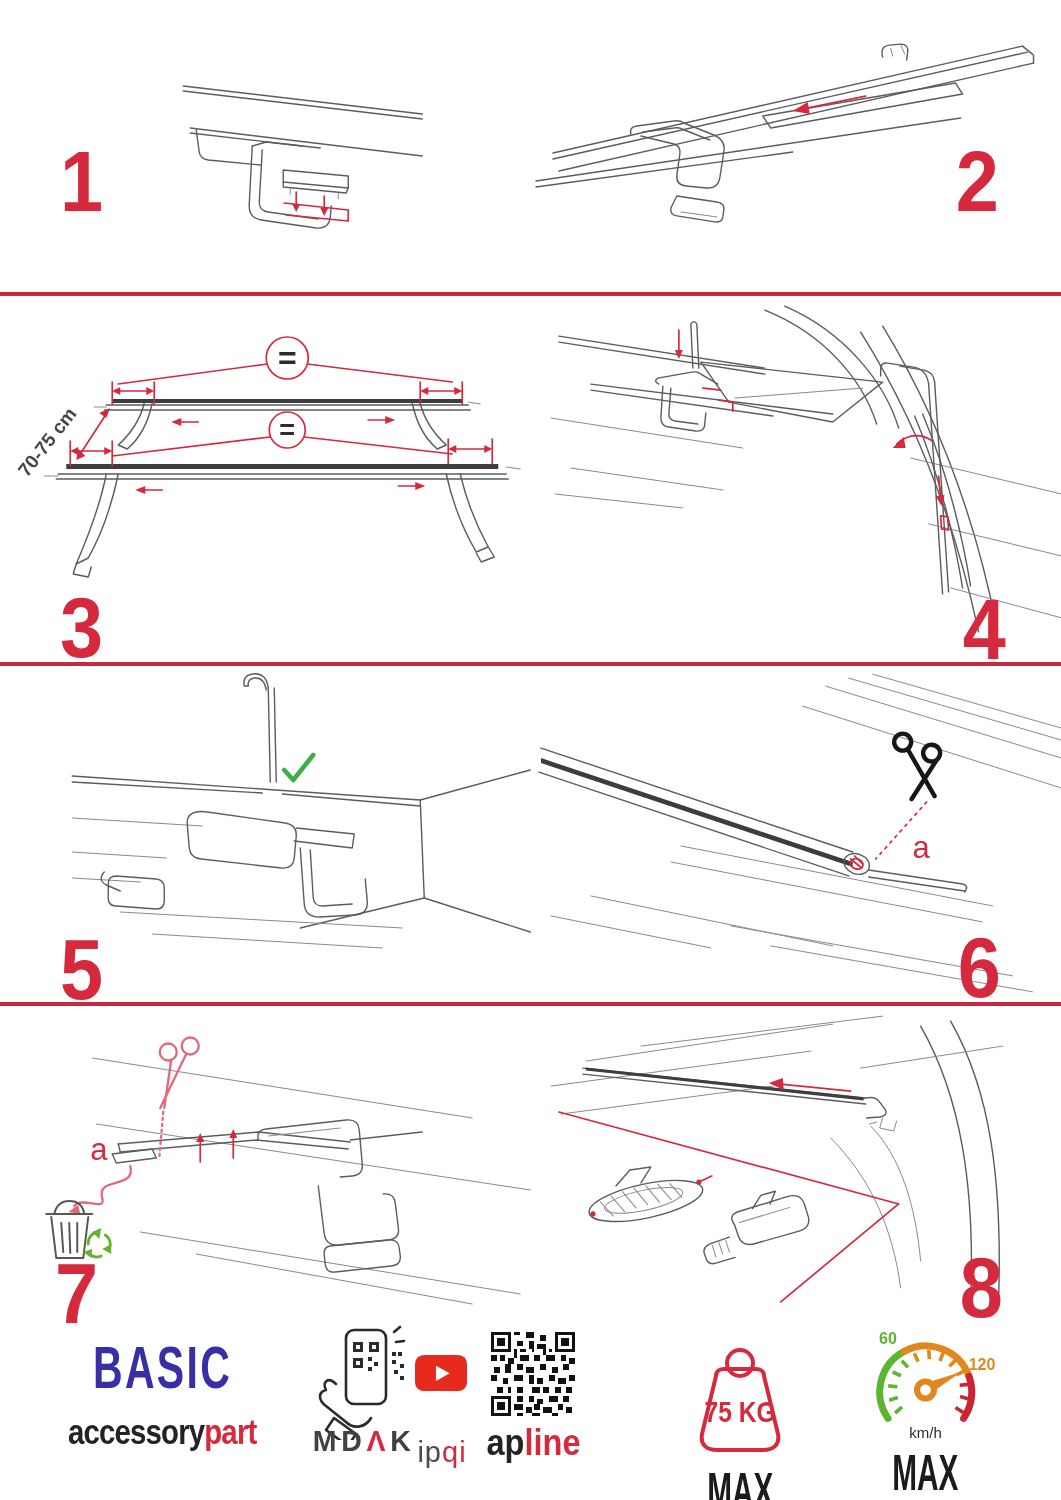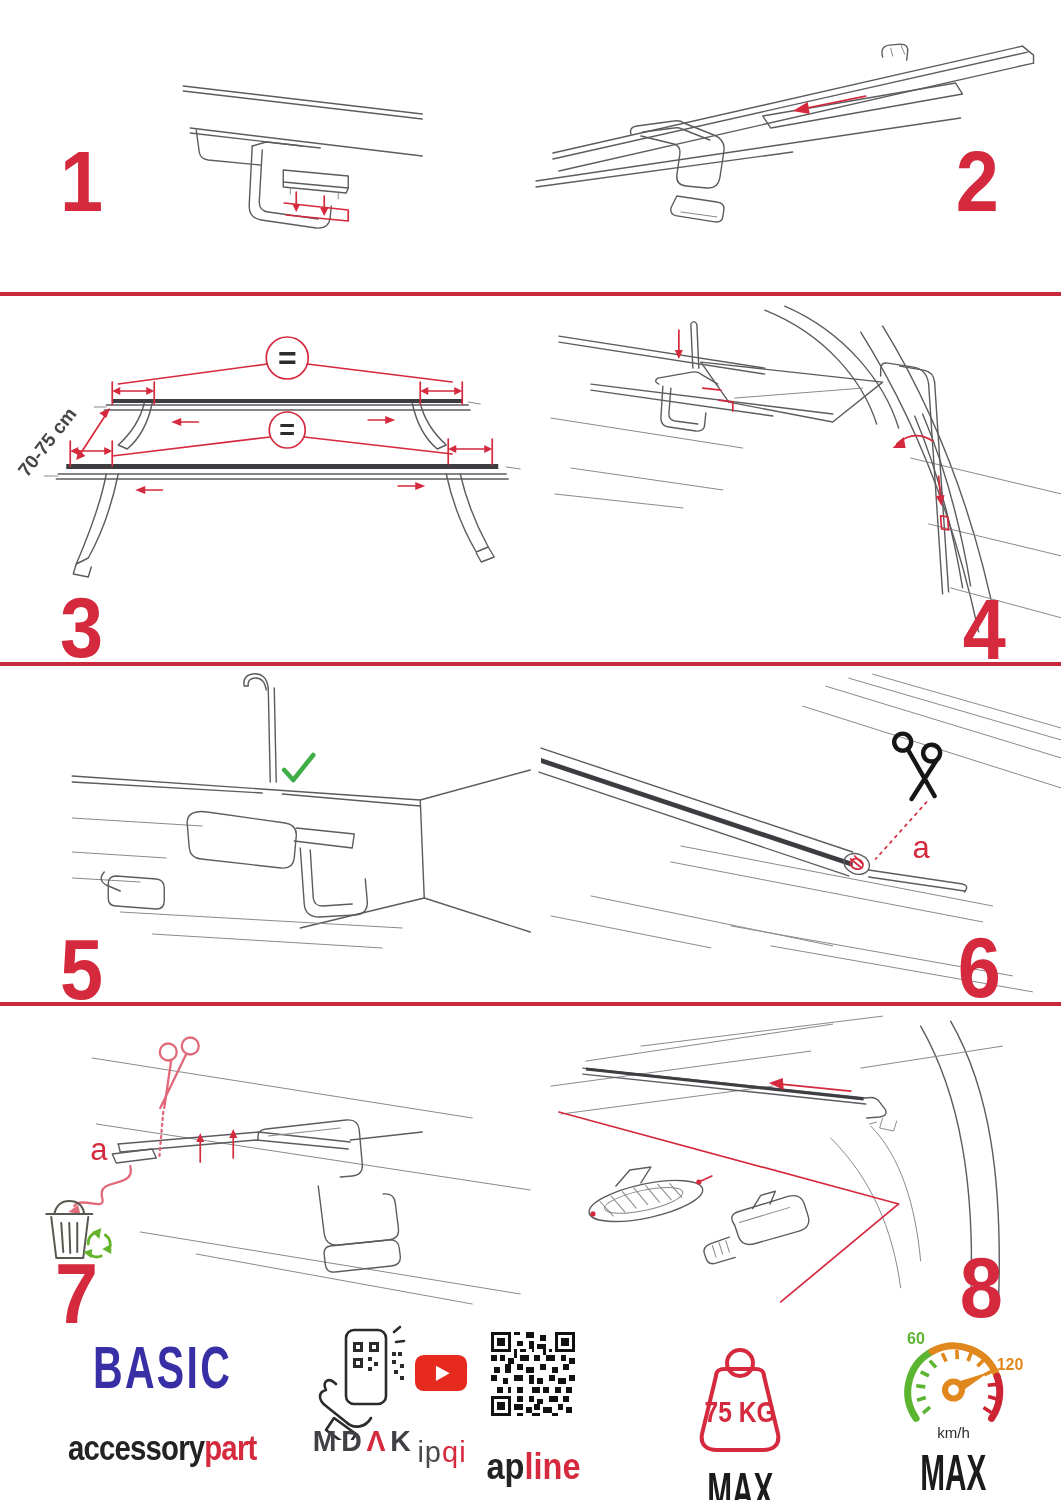--- a/index.html
+++ b/index.html
@@ -322,21 +322,21 @@
       </svg>
       <div class="stepnum numR" style="right:58px;top:238px">8</div>
     </div>
   </section>
 
   <footer class="footer">
 
     <div class="fitem" style="left:55px;top:14px;width:215px">
       <span class="basic">BASIC</span>
     </div>
-    <div class="fitem" style="left:50px;top:106px;width:225px">
+    <div class="fitem" style="left:50px;top:90px;width:225px">
       <span class="accpart"><span class="dkt">accessory</span><span class="rdt">part</span></span>
     </div>
 
     <div class="fitem" style="left:316px;top:2px;width:96px">
       <svg width="96" height="116" viewBox="0 0 96 116">
         <g fill="none" stroke="#2b2b2b" stroke-width="2.6" stroke-linecap="round" stroke-linejoin="round">
           <rect x="30" y="6" width="40" height="74" rx="8"></rect>
           <path d="M20,60 C12,52 6,58 10,66 C2,68 2,76 10,82 L30,98 C38,106 50,103 55,94"></path>
           <path d="M18,94 l22,16 -8,12 -22,-16 z"></path>
           <path d="M78,8 l6,-5 M80,18 l8,-1"></path>
@@ -442,38 +442,38 @@
             <rect x="15" y="25" width="2" height="2"></rect>
             <rect x="18" y="26" width="3" height="2"></rect>
             <rect x="23" y="25" width="2" height="2"></rect>
             <rect x="26" y="26" width="2" height="2"></rect>
           <rect x="9" y="28" width="2" height="1"></rect>
             <rect x="14" y="28" width="3" height="1"></rect>
             <rect x="21" y="28" width="2" height="1"></rect>
         </g>
       </svg>
     </div>
-    <div class="fitem" style="left:478px;top:124px;width:110px">
+    <div class="fitem" style="left:478px;top:100px;width:110px">
       <span class="apline"><span class="dkt">ap</span><span class="rdt">line</span></span>
     </div>
 
     <div class="fitem" style="left:675px;top:20px;width:130px">
       <svg width="124" height="120" viewBox="0 0 124 120">
         <g fill="none" stroke="#d5293d" stroke-width="4" stroke-linejoin="round">
           <circle cx="62" cy="21" r="13"></circle>
           <path d="M38,34 C38,29 42,27 46,27 L78,27 C82,27 86,29 86,34 L100,92 C102,103 95,108 85,108 L39,108 C29,108 22,103 24,92 Z"></path>
         </g>
         <g transform="translate(62,80) scale(0.82,1)">
           <text text-anchor="middle" font-family="Liberation Sans, sans-serif" font-size="30" font-weight="bold" fill="#d5293d">75 KG</text>
         </g>
       </svg>
       <div><span class="maxlbl">MAX</span></div>
     </div>
 
-    <div class="fitem" style="left:876px;top:4px;width:155px">
+    <div class="fitem" style="left:848px;top:4px;width:155px">
       <svg width="155" height="118" viewBox="0 0 155 118">
         <g fill="none" stroke-width="7" stroke-linecap="round">
           <path stroke="#5cb531" d="M40.1,92.4 A46,46 0 0 1 56.2,25.4"></path>
           <path stroke="#e0881e" d="M56.2,25.4 A46,46 0 0 1 121.0,50.3"></path>
           <path stroke="#cc2433" d="M121.0,50.3 A46,46 0 0 1 115.5,92.4"></path>
         </g>
         <g stroke-width="3.6" fill="none">
           <path stroke="#5cb531" d="M47.1,87.2 L54.0,81.0 M41.1,74.3 L49.8,71.5 M40.2,59.7 L49.3,60.9 M44.7,45.8 L52.9,49.9 M53.8,34.6 L60.0,41.4"></path>
           <path stroke="#e0881e" d="M66.3,27.2 L70.1,35.5 M80.8,24.0 L81.3,33.2 M95.3,26.4 L92.0,35.0 M107.9,33.8 L101.4,40.3 M116.6,44.9 L108.3,49.0"></path>
           <path stroke="#cc2433" d="M120.8,58.4 L111.7,59.3 M120.9,73.0 L112.1,70.6 M115.2,86.6 L107.5,81.6"></path>

